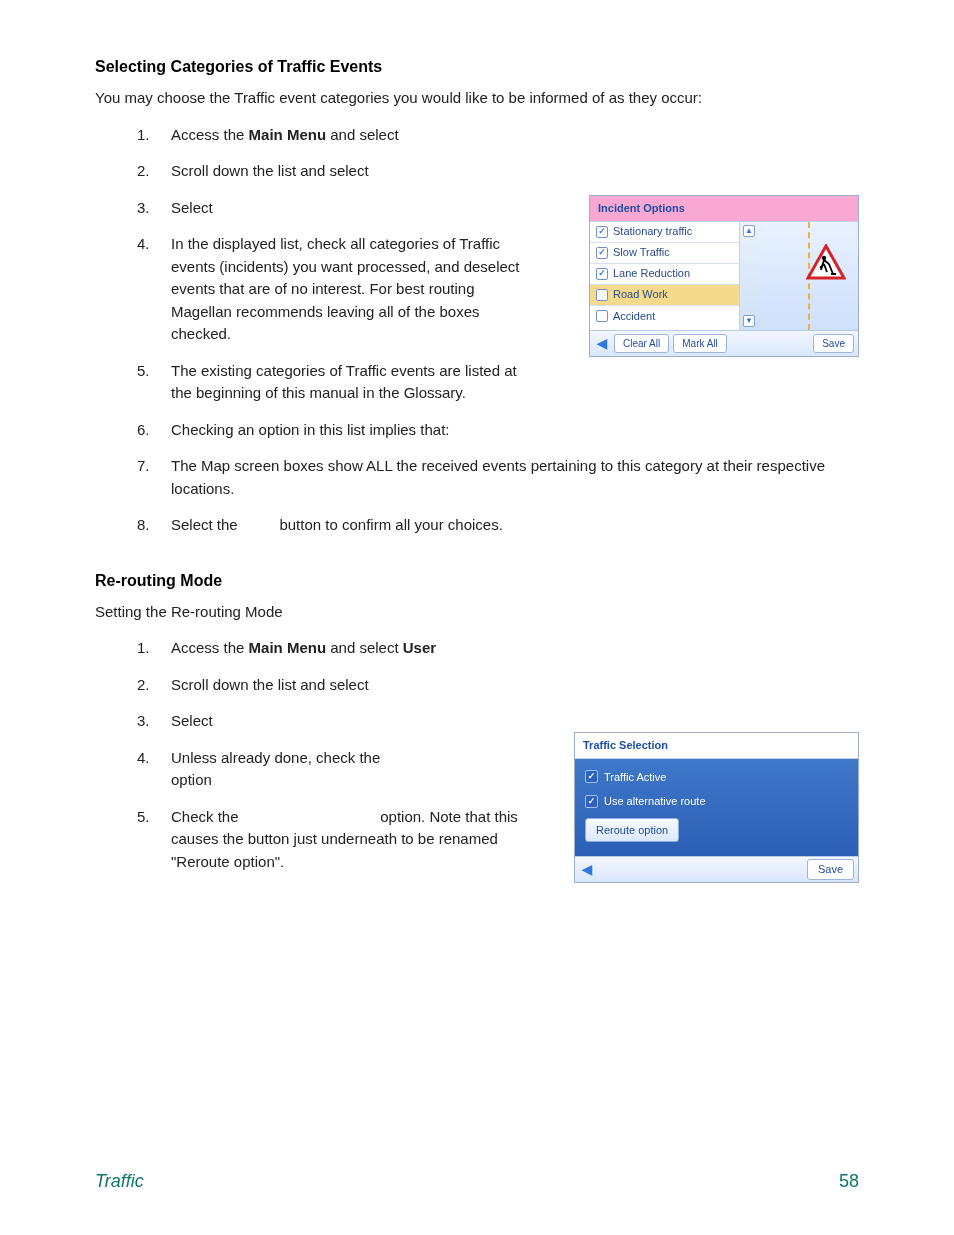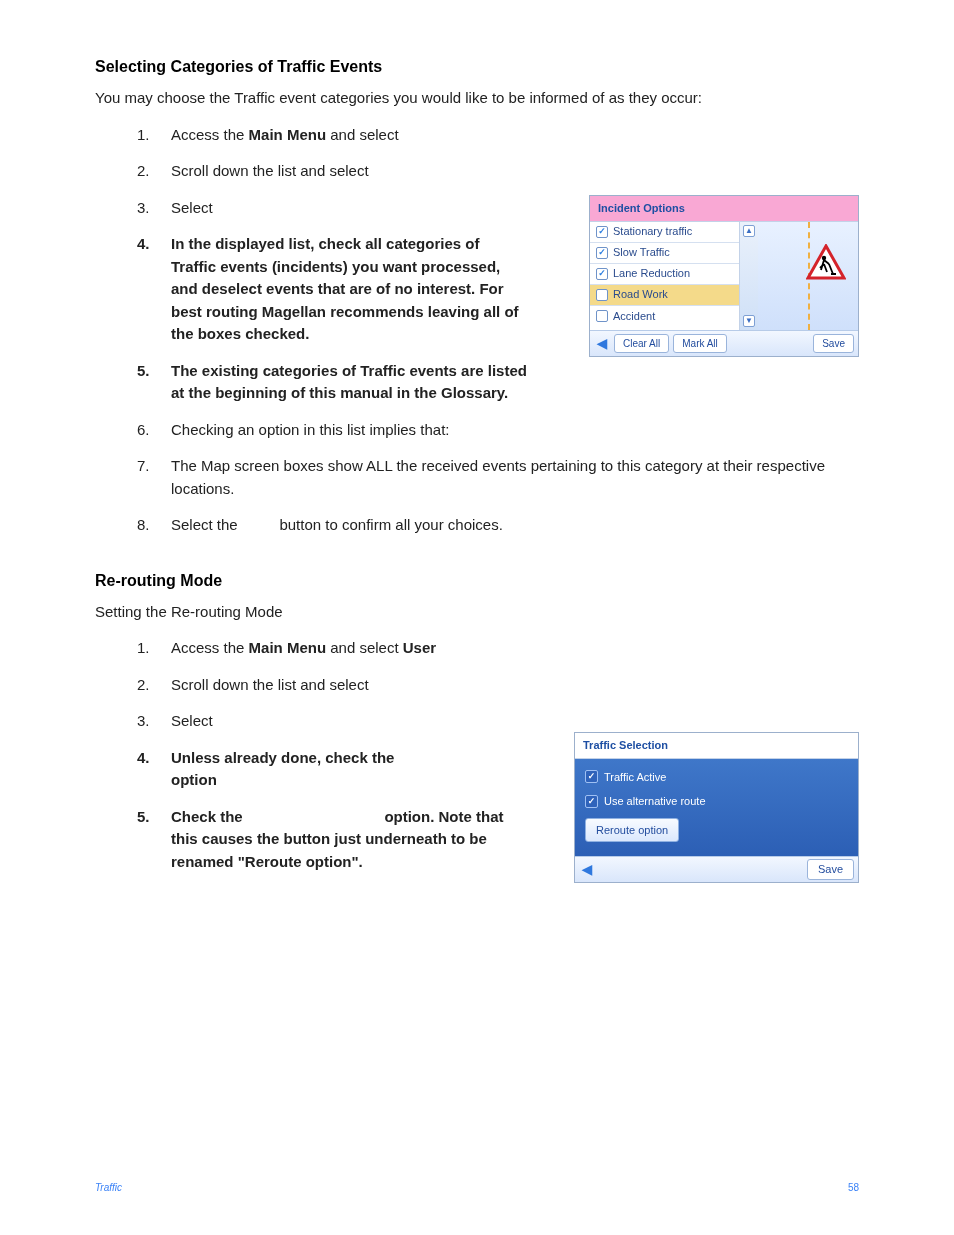--- a/index.html
+++ b/index.html
@@ -33,21 +33,21 @@
     position: relative;
     padding-left: 34px;
     margin-bottom: 14px;
   }
   ol.steps > li::before {
     content: counter(step) ".";
     position: absolute;
     left: 0;
     top: 0;
   }
-  .wrap4 { max-width: 390px; font-weight: bold; }
+  .wrap4 { max-width: 390px; }
   b { font-weight: bold; }
   
   .shot {
     position: absolute;
     border: 1px solid #9cb0cc;
     background: #fff;
     font-size: 11px;
     color: #1e3a8a;
   }
   
@@ -75,21 +75,21 @@
   .shot2 .line { display:flex; align-items:center; gap:6px; margin-bottom:8px; font-size:11px; }
   .shot2 .chk2 { width:13px; height:13px; border:1px solid #9fc0f3; background:#2f63bb; border-radius:2px; display:inline-flex; align-items:center; justify-content:center; font-size:9px; color:#fff; font-weight:bold; }
   .shot2 .rr { display:inline-block; background: linear-gradient(#f8fbff,#dbe8fd); color:#234d9e; border:1px solid #8fb1e2; border-radius:3px; padding:3px 10px; font-size:11px; }
   .shot2 .footer { height:26px; background: linear-gradient(#f2f7ff,#d9e6fb); border-top:1px solid #b7cbe8; display:flex; align-items:center; justify-content:space-between; padding:0 4px; }
   .shot2 .footer .back { width:16px; height:16px; color:#2f78de; font-size:14px; display:flex; align-items:center; justify-content:center; }
   .shot2 .btn { background:#fff; border:1px solid #9ab4db; border-radius:3px; padding:1px 10px; color:#234d9e; font-size:11px; }
   
   .pagefoot {
     position:absolute; bottom:40px; left:95px; right:95px;
     display:flex; justify-content:space-between;
-    font-size:10px; color:#3b82f6;
+    font-size:18px; color:#0f766e;
   }
   .pagefoot .label { font-style: italic; }
   
   .sign svg { width:100%; height:100%; }
 </style>
 </head>
 <body>
 
 <h2>Selecting Categories of Traffic Events</h2>
 <p class="intro">You may choose the Traffic event categories you would like to be informed of as they occur:</p>

